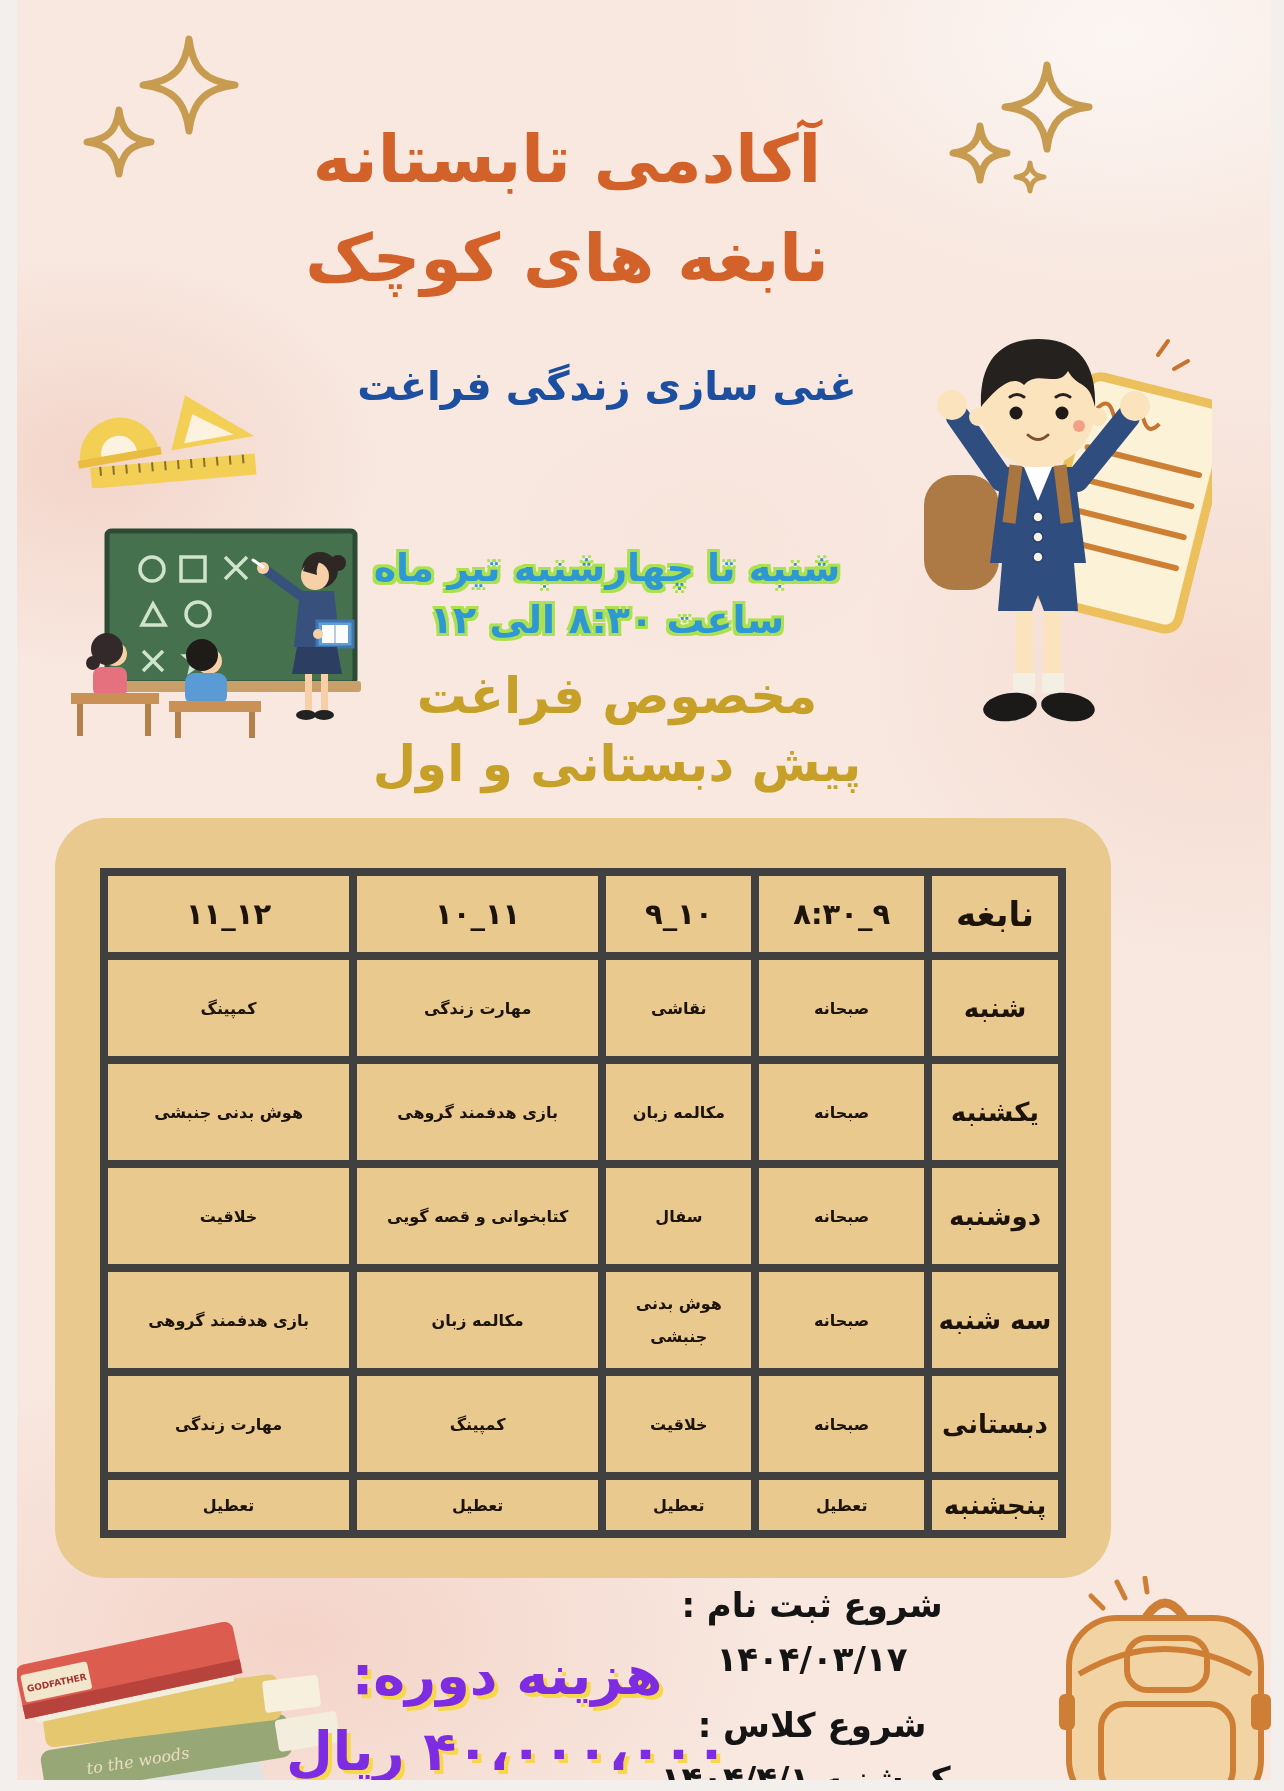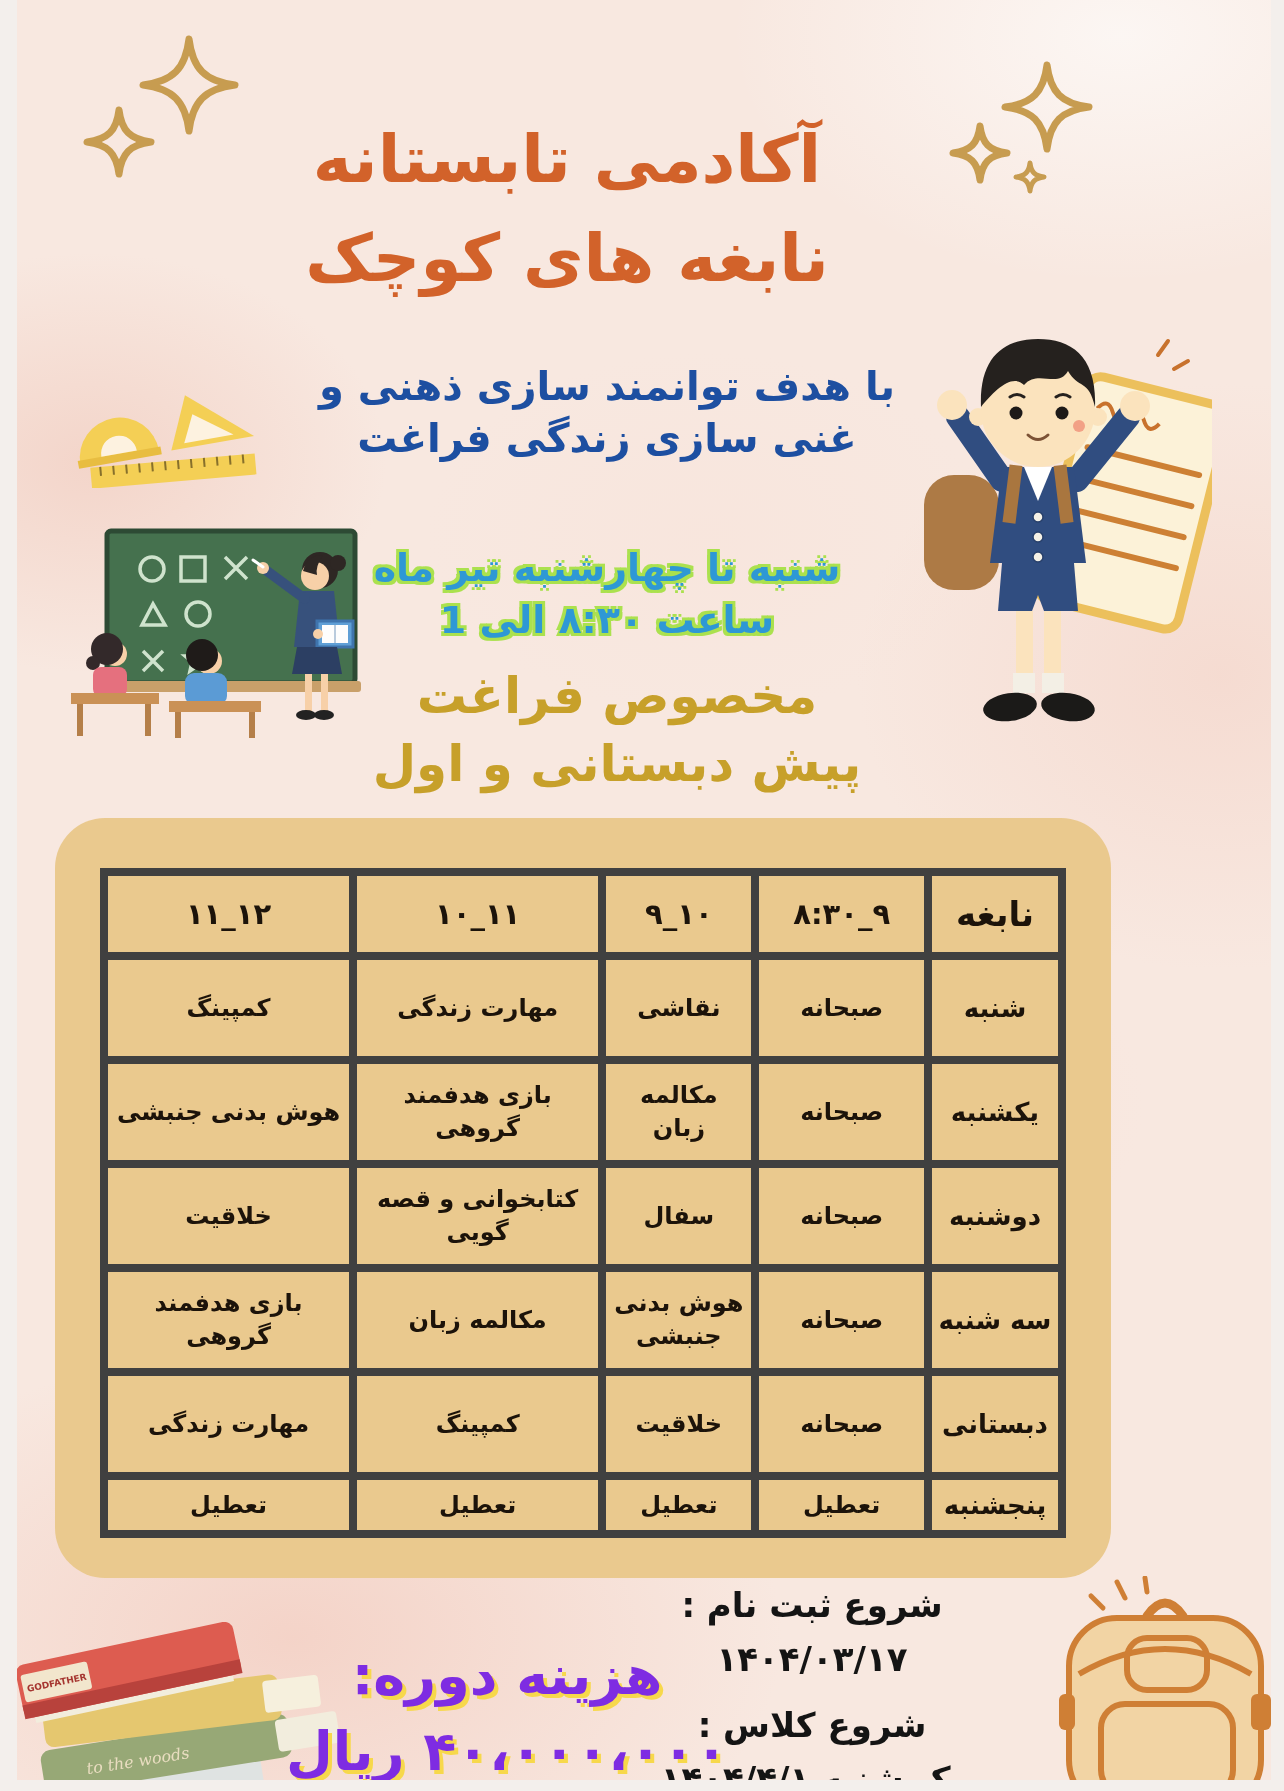--- a/index.html
+++ b/index.html
@@ -29,21 +29,21 @@
     background:#eac98e;border-radius:50px;}
   table.schedule{position:absolute;left:45px;top:50px;width:966px;border-collapse:collapse;
     direction:rtl;background:#eac98e;border:6px solid #181512;}
   .schedule th,.schedule td{border:8px solid #404040;text-align:center;vertical-align:middle;
     color:#1c130a;font-weight:bold;padding:2px 6px;}
   .schedule thead tr{height:84px;}
   .schedule tbody tr{height:104px;}
   .schedule tbody tr:last-child{height:58px;}
   .schedule th{font-size:29px;}
   .schedule th.day-col{font-size:34px;}
-  .schedule td{font-size:24px;line-height:33px;}
+  .schedule td{font-size:16px;line-height:33px;}
   .schedule td.day-cell{font-size:26px;}
   .ltr-num{direction:ltr;}
 </style>
 </head>
 <body>
 
 <div class="page">
 <div class="poster">
 
   <svg class="abs" style="left:62px;top:30px" width="170" height="150" viewBox="0 0 170 150">
@@ -58,26 +58,25 @@
       <path d="M38 71 C40.2 88.5 47.5 95.8 65 98 C47.5 100.2 40.2 107.5 38 125 C35.8 107.5 28.5 100.2 11 98 C28.5 95.8 35.8 88.5 38 71 Z"></path>
       <path d="M88 108 C89.1 117.1 92.9 120.9 102 122 C92.9 123.1 89.1 126.9 88 136 C86.9 126.9 83.1 123.1 74 122 C83.1 120.9 86.9 117.1 88 108 Z" stroke-width="5"></path>
     </g>
   </svg>
 
   <div class="abs txt title">
     <div>آکادمی تابستانه</div>
     <div>نابغه های کوچک</div>
   </div>
   <div class="abs txt subtitle">
-    <div>با هدف توانمند سازی ذهنی و</div>
     <div>غنی سازی زندگی فراغت</div>
   </div>
   <div class="abs txt note">
     <div>شنبه تا چهارشنبه تیر ماه</div>
-    <div>ساعت ۸:۳۰ الی 1</div>
+    <div>ساعت ۸:۳۰ الی ۱۲</div>
   </div>
   <div class="abs txt audience">
     <div>مخصوص فراغت</div>
     <div>پیش دبستانی و اول</div>
   </div>
 
   <svg class="abs" style="left:40px;top:388px" width="210" height="100" viewBox="0 0 210 100">
     <g transform="rotate(-10 105 50)">
       <path d="M20 62 A40 40 0 0 1 100 62 Z" fill="#f4cf55"></path>
       <rect x="18" y="58" width="84" height="8" fill="#e8bd41"></rect>

